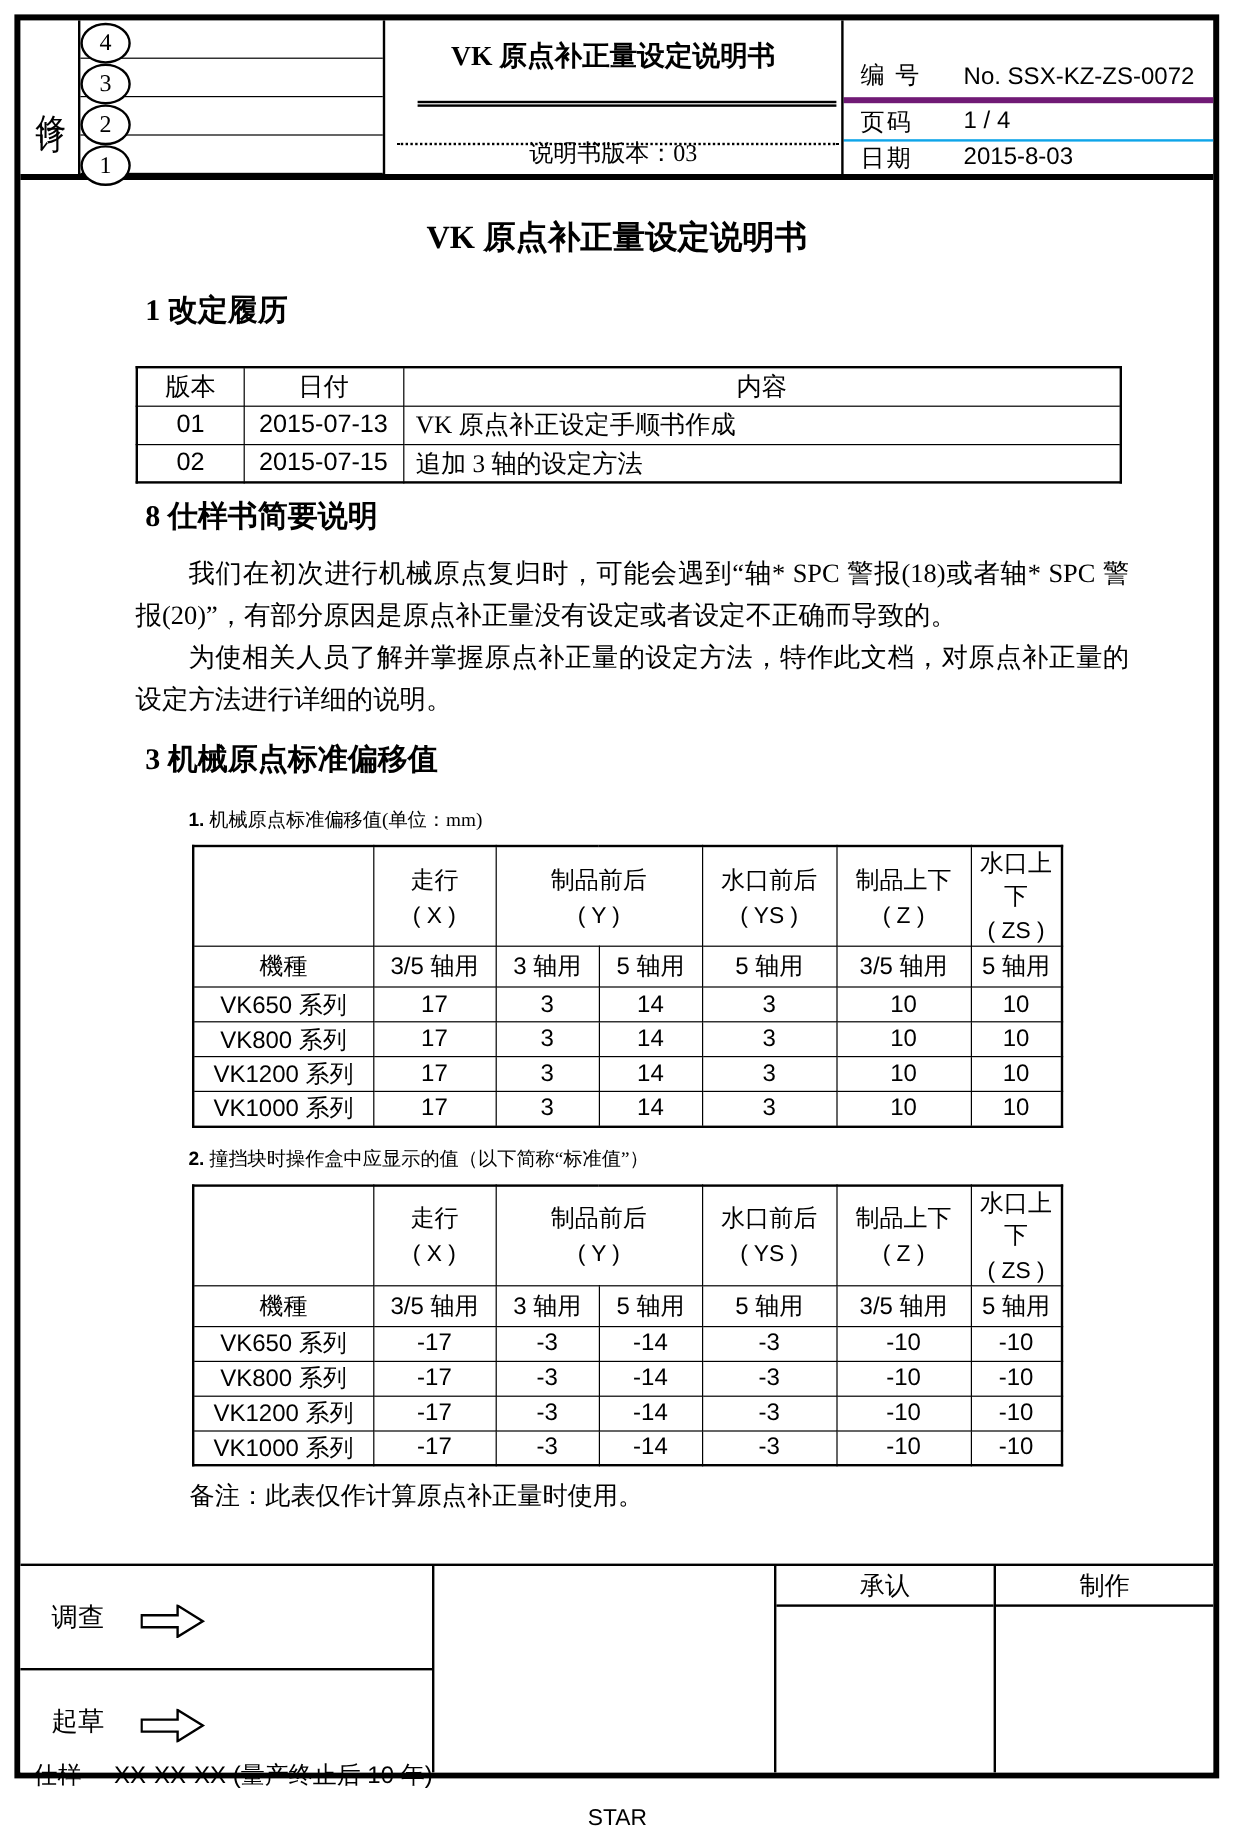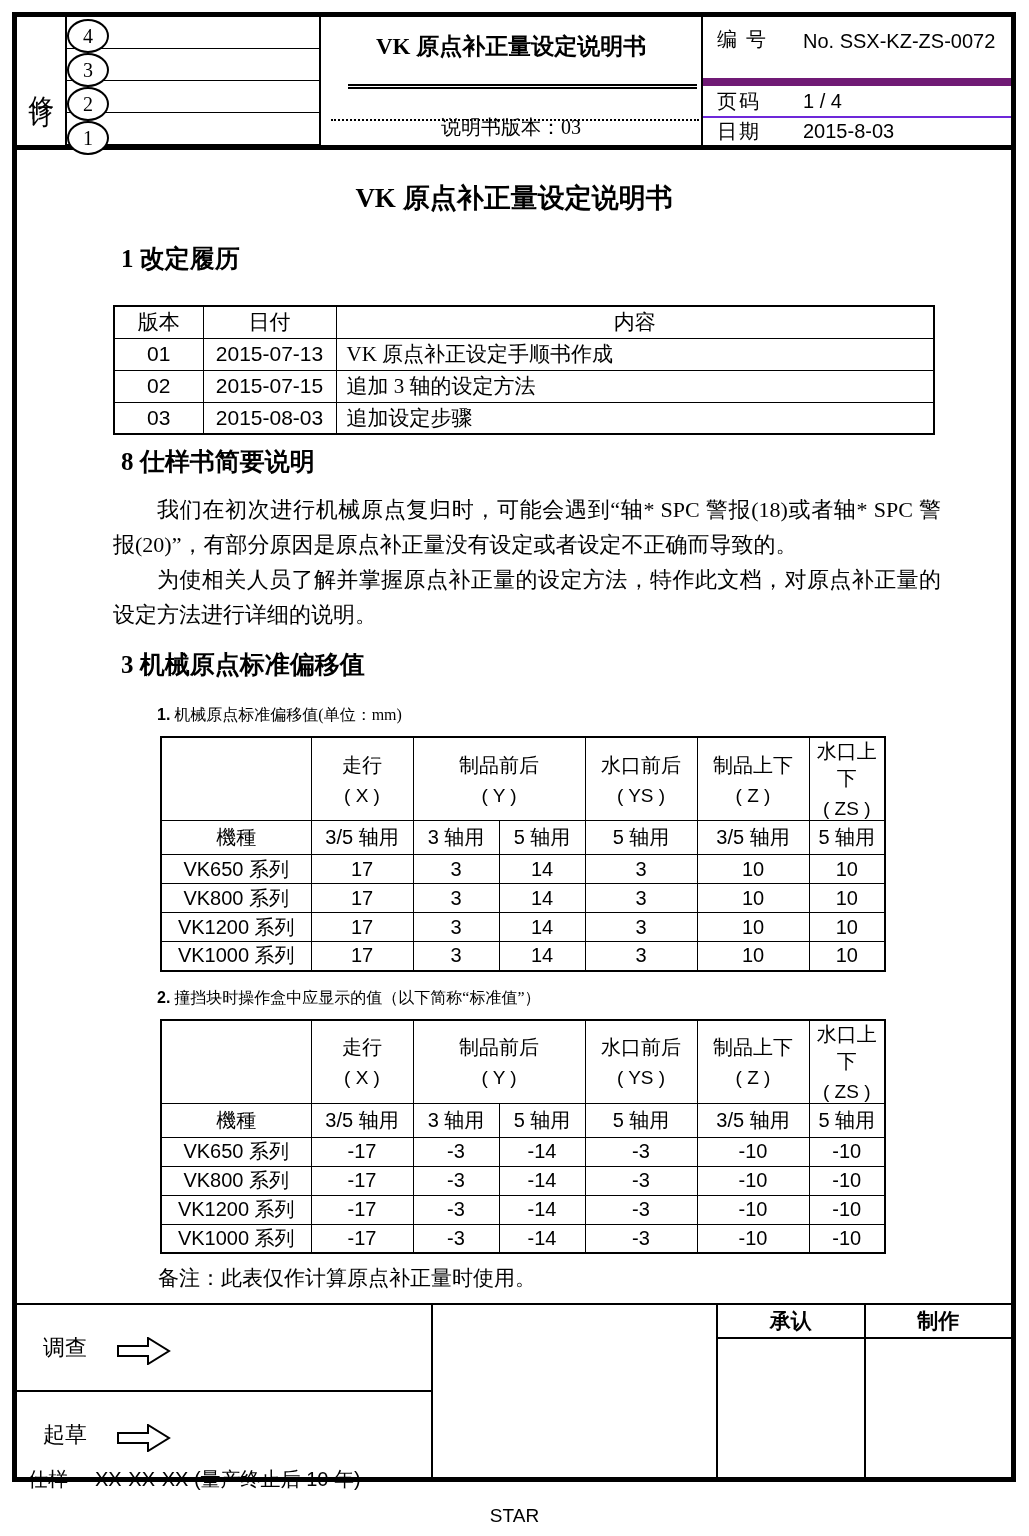--- a/index.html
+++ b/index.html
@@ -40,22 +40,22 @@
   .hdr-title { width:382px; border-right:2px solid #000; position:relative; }
   .doc-title { margin-top:14px; text-align:center; font-weight:bold; font-size:23px; }
   .dbl-line { position:absolute; top:67px; left:27px; right:4px; height:5px;
               border-top:2.5px solid #000; border-bottom:2.5px solid #000; }
   .dot-line { position:absolute; top:102px; left:10px; right:2px;
               border-top:2px dotted #000; }
   .ver-text { position:absolute; bottom:4px; width:100%; text-align:center; font-size:20px; }
 
   .hdr-meta { flex:1; display:flex; flex-direction:column; }
   .meta-row { display:flex; align-items:center; padding-left:14px; }
-  .meta-row.r1 { height:70px; border-bottom:8px solid #701a75; align-items:flex-end; padding-bottom:25px; }
-  .meta-row.r2 { height:32px; border-bottom:2px solid #6d28d9; }
+  .meta-row.r1 { height:70px; border-bottom:5px solid #701a75; align-items:flex-end; padding-bottom:5px; }
+  .meta-row.r2 { height:32px; border-bottom:2px solid #0ea5e9; }
   .meta-row.r3 { flex:1; }
   .meta-label { width:86px; font-size:20px; letter-spacing:2px; }
   .meta-value { font-size:20px; }
 
   
   .content { height:1153px; overflow:hidden; }
   .main-title { margin-top:30px; text-align:center; font-weight:bold; font-size:27px; }
   .sec-h { margin:26px 0 0 104px; font-weight:bold; font-size:25px; }
 
   table { border-collapse:collapse; table-layout:fixed; }
@@ -77,27 +77,27 @@
   .val-table .axis td { height:34px;margin-top:46px; }
   .val-table .mach { font-family:"Liberation Serif","DejaVu Serif",serif; }
   .val-table .data td { height:29px; }
   .val-table .model { font-size:20px; }
 
   .note-line { margin:10px 0 0 141px; font-size:21px; }
 
   
   .foot { position:absolute; left:0; right:0; bottom:0; height:174px;
           border-top:2px solid #000; display:flex; background:#fff; }
-  .f-left { width:416px; border-right:2px solid #000; display:flex; flex-direction:column; }
+  .f-left { width:345px; border-right:2px solid #000; display:flex; flex-direction:column; }
   .f-row { flex:1; display:flex; align-items:center; }
   .f-row.first { border-bottom:2px solid #000; }
   .f-label { margin-left:26px; font-size:22px; }
   .f-arrow { margin-left:30px; margin-top:6px; }
   .f-mid { width:285px; border-right:2px solid #000; }
-  .f-cols { flex:1; display:flex;font-weight:bold; }
+  .f-cols { flex:1; display:flex; }
   .f-col { flex:1; display:flex; flex-direction:column; }
   .f-col + .f-col { border-left:2px solid #000; }
   .f-col-h { height:34px; border-bottom:2.5px solid #000;
              display:flex; align-items:center; justify-content:center; font-size:21px; }
   .f-col-b { flex:1; }
 
   
   .spec-note { position:absolute; left:28px; top:1466px; font-size:20px; }
   .spec-note .lbl { font-size:20px; }
   .spec-note .val { font-family:"Liberation Sans","DejaVu Sans",sans-serif; margin-left:22px; }
@@ -168,25 +168,20 @@
       </tr>
       <tr>
         <td class="sans">01</td>
         <td class="sans">2015-07-13</td>
         <td class="c-content">VK 原点补正设定手顺书作成</td>
       </tr>
       <tr>
         <td class="sans">02</td>
         <td class="sans">2015-07-15</td>
         <td class="c-content">追加 3 轴的设定方法</td>
-      </tr>
-      <tr>
-        <td class="sans">03</td>
-        <td class="sans">2015-08-03</td>
-        <td class="c-content">追加设定步骤</td>
       </tr>
     </tbody>
       </table>
 
     <div class="sec-h" style="margin-top:10px">8 仕样书简要说明</div>
 
     <p style="margin:14px 0 0 96px; width:828px; font-size:22px; line-height:35px; text-indent:2em; text-align:justify;">我们在初次进行机械原点复归时，可能会遇到“轴* SPC 警报(18)或者轴* SPC 警报(20)”，有部分原因是原点补正量没有设定或者设定不正确而导致的。</p>
     <p style="margin:0 0 0 96px; width:828px; font-size:22px; line-height:35px; text-indent:2em; text-align:justify;">为使相关人员了解并掌握原点补正量的设定方法，特作此文档，对原点补正量的设定方法进行详细的说明。</p>
 
     <div class="sec-h" style="margin-top:16px">3 机械原点标准偏移值</div>

